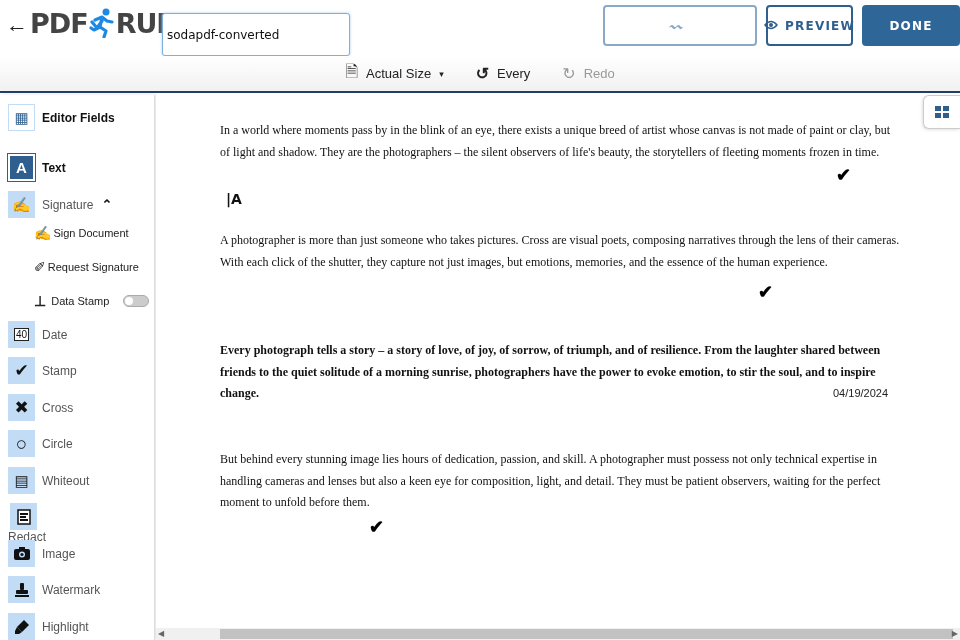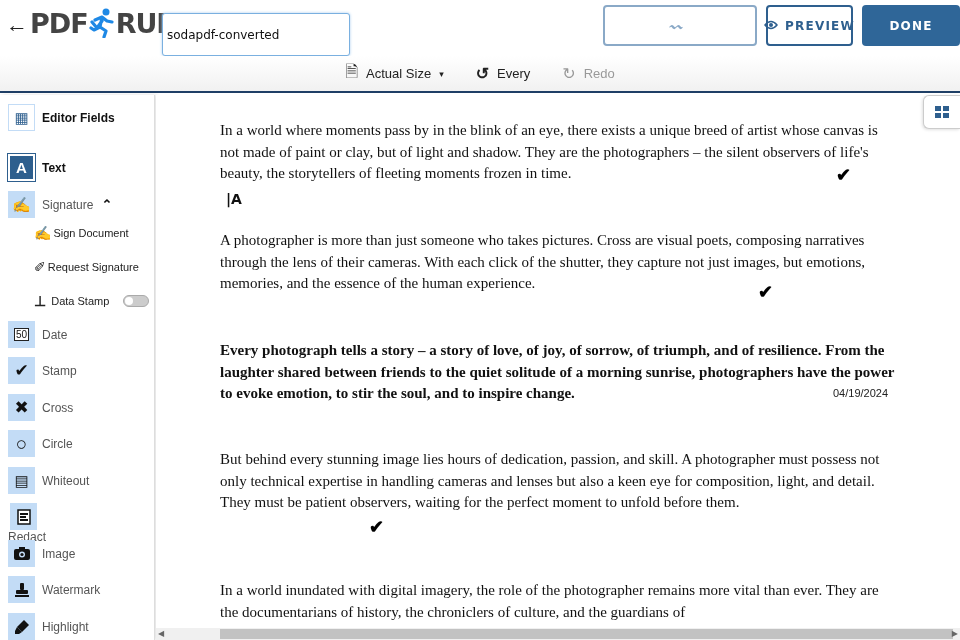--- a/index.html
+++ b/index.html
@@ -26,21 +26,21 @@
   .sb-icon { width: 27px; height: 27px; background: #c3dcf6; display: flex; align-items: center; justify-content: center; margin-right: 7px; font-size: 15px; color: #111; }
   .sb-icon.active { background: #2e5f8e; color: #fff; }
   .sb-icon.editor { background: #fff; border: 1px solid #c3dcf6; color: #2e5f8e; }
   .sb-label.bold { font-weight: bold; color: #111; }
   .sb-sub { position: absolute; left: 34px; display: flex; align-items: center; font-size: 11px; color: #222; cursor: pointer; }
   .sb-sub .ico { font-size: 14px; margin-right: 2px; }
   .toggle { width: 26px; height: 12px; border-radius: 6px; background: #ccc; border: 1px solid #aaa; margin-left: 14px; position: relative; }
   .toggle::after { content: ""; position: absolute; left: 1px; top: 1px; width: 8px; height: 8px; border-radius: 50%; background: #fff; }
 
   .doc { position: absolute; left: 156px; top: 95px; width: 804px; height: 533px; background: #fff; overflow: hidden; }
-  .para { position: absolute; left: 64px; width: 680px; font-family: "Liberation Serif", serif; font-size: 15px; line-height: 21.5px; color: #111; }
+  .para { position: absolute; left: 64px; width: 680px; font-family: "Liberation Serif", serif; font-size: 12px; line-height: 21.5px; color: #111; }
   .check { position: absolute; font-size: 18px; color: #000; font-weight: bold; }
   .date-stamp { position: absolute; font-family: "Liberation Sans", sans-serif; font-size: 11px; color: #222; }
   .text-cursor { position: absolute; left: 70px; top: 96px; font-family: "DejaVu Sans", sans-serif; font-weight: bold; font-size: 14px; color: #111; }
   .thumb-btn { position: absolute; left: 923px; top: 95px; width: 37px; height: 34px; background: #fff; border: 1px solid #ccc; border-right: none; border-radius: 6px 0 0 6px; display: flex; align-items: center; justify-content: center; color: #2e5f8e; font-size: 14px; cursor: pointer; box-shadow: -1px 1px 3px rgba(0,0,0,0.12); }
   .hscroll { position: absolute; left: 156px; top: 628px; width: 804px; height: 12px; background: #f0f0f0; }
   .hscroll .thumb { position: absolute; left: 64px; top: 1px; width: 733px; height: 10px; background: #c2c2c2; }
   .hscroll .arr { position: absolute; top: 0; font-size: 8px; color: #666; line-height: 12px; cursor: pointer; }
 </style>
 </head>
 <body>
@@ -115,21 +115,21 @@
     <span>Request Signature</span>
   </div>
   <div class="sb-sub" style="top:198px;">
     <span class="ico" style="font-weight:bold;">⊥</span>
     <span style="margin-left:3px;">Data Stamp</span>
     <span class="toggle"></span>
   </div>
 
   <div class="sb-row" style="top:226px;">
     <span class="sb-icon">
-        <span style="font-size:10px;border:1px solid #222;padding:0 1px;background:#fff;">50</span>
+        <span style="font-size:10px;border:1px solid #222;padding:0 1px;background:#fff;">40</span>
       </span>
     <span class="sb-label">Date</span>
   </div>
   <div class="sb-row" style="top:262px;">
     <span class="sb-icon" style="font-size:17px;">✔</span>
     <span class="sb-label">Stamp</span>
   </div>
   <div class="sb-row" style="top:299px;">
     <span class="sb-icon" style="font-size:17px;">✖</span>
     <span class="sb-label">Cross</span>
@@ -192,21 +192,20 @@
 
   <p class="para" style="top:135px;">A photographer is more than just someone who takes pictures. Cross are visual poets, composing narratives through the lens of their cameras. With each click of the shutter, they capture not just images, but emotions, memories, and the essence of the human experience.</p>
   <span class="check" style="left:602px;top:186px;">✔</span>
 
   <p class="para" style="top:245px;font-weight:bold;">Every photograph tells a story – a story of love, of joy, of sorrow, of triumph, and of resilience. From the laughter shared between friends to the quiet solitude of a morning sunrise, photographers have the power to evoke emotion, to stir the soul, and to inspire change.</p>
   <span class="date-stamp" style="left:677px;top:292px;">04/19/2024</span>
 
   <p class="para" style="top:354px;">But behind every stunning image lies hours of dedication, passion, and skill. A photographer must possess not only technical expertise in handling cameras and lenses but also a keen eye for composition, light, and detail. They must be patient observers, waiting for the perfect moment to unfold before them.</p>
   <span class="check" style="left:213px;top:421px;">✔</span>
 
-  <p class="para" style="top:485px;">In a world inundated with digital imagery, the role of the photographer remains more vital than ever. They are the documentarians of history, the chroniclers of culture, and the guardians of</p>
 </div>
 
 <div class="thumb-btn">
   <svg width="14" height="12" viewBox="0 0 14 12">
       <rect x="0" y="0" width="6" height="5" fill="#2e5f8e"></rect>
       <rect x="8" y="0" width="6" height="5" fill="#2e5f8e"></rect>
       <rect x="0" y="7" width="6" height="5" fill="#2e5f8e"></rect>
       <rect x="8" y="7" width="6" height="5" fill="#2e5f8e"></rect>
     </svg>
 </div>

